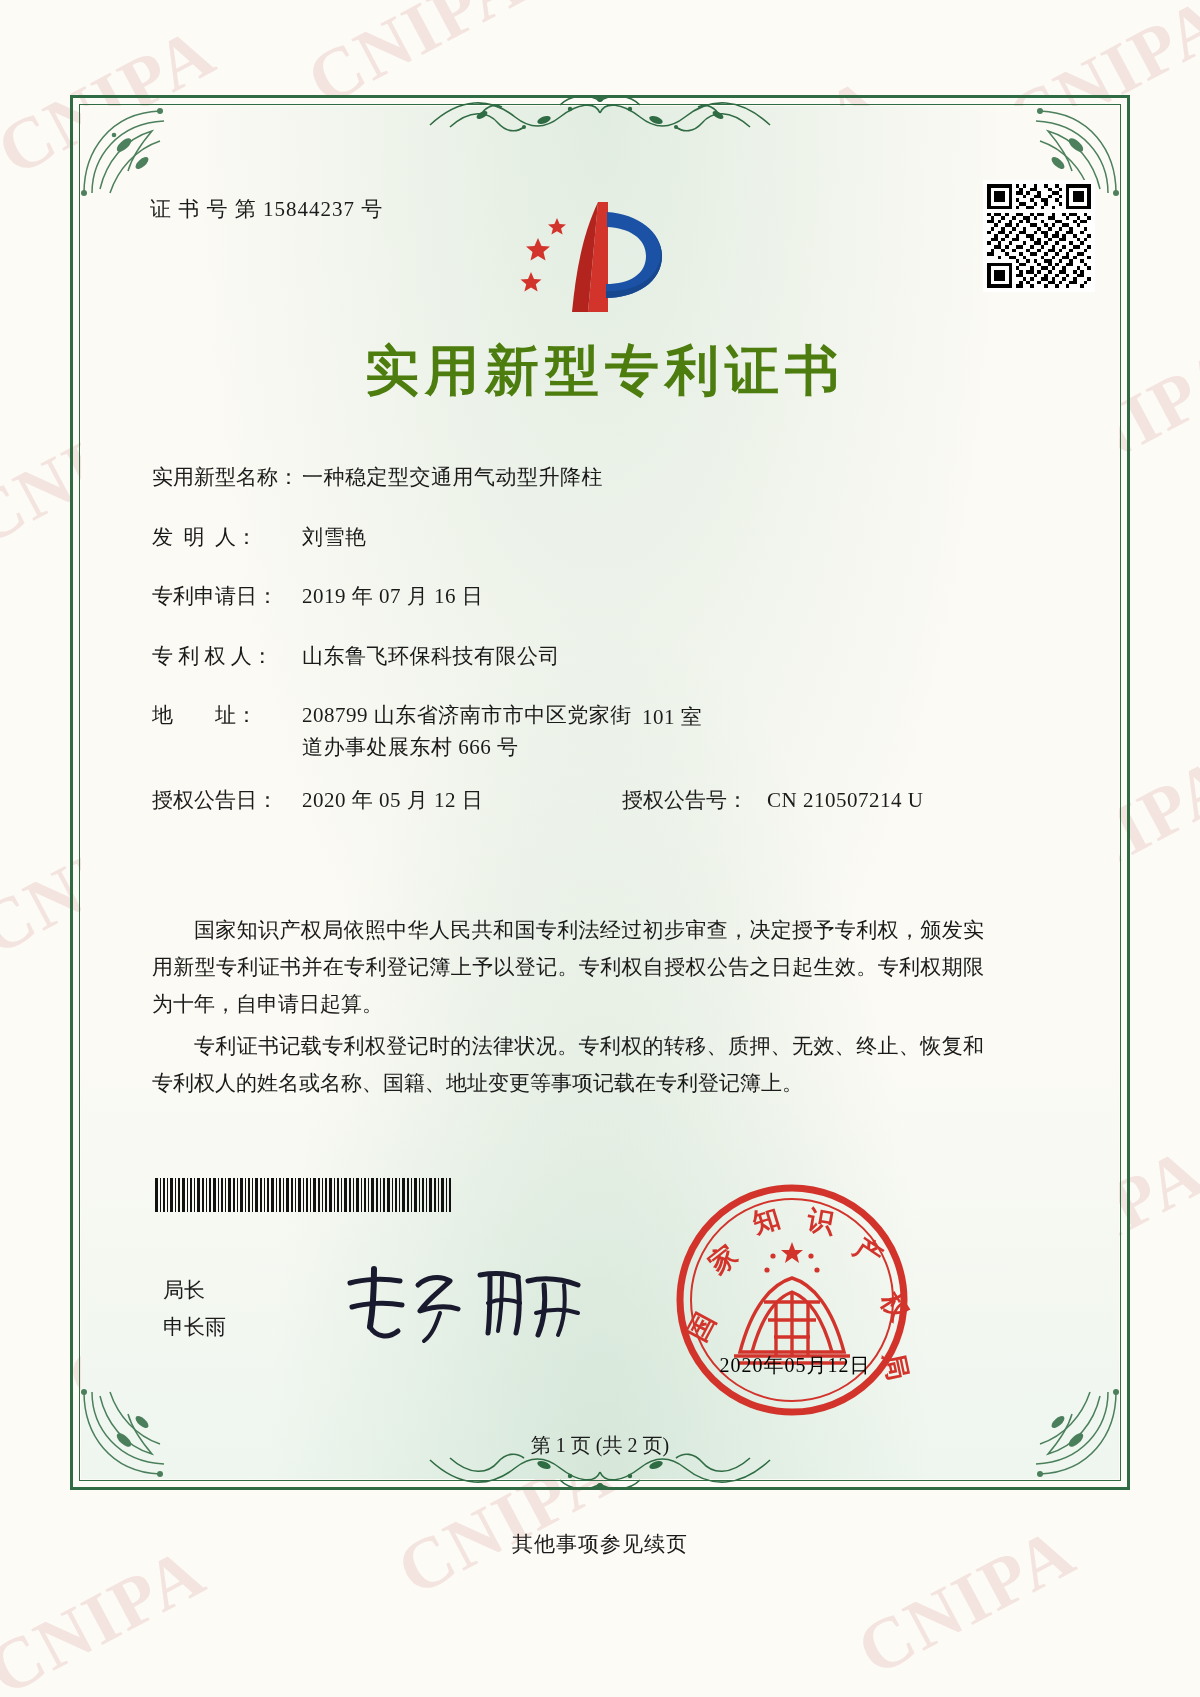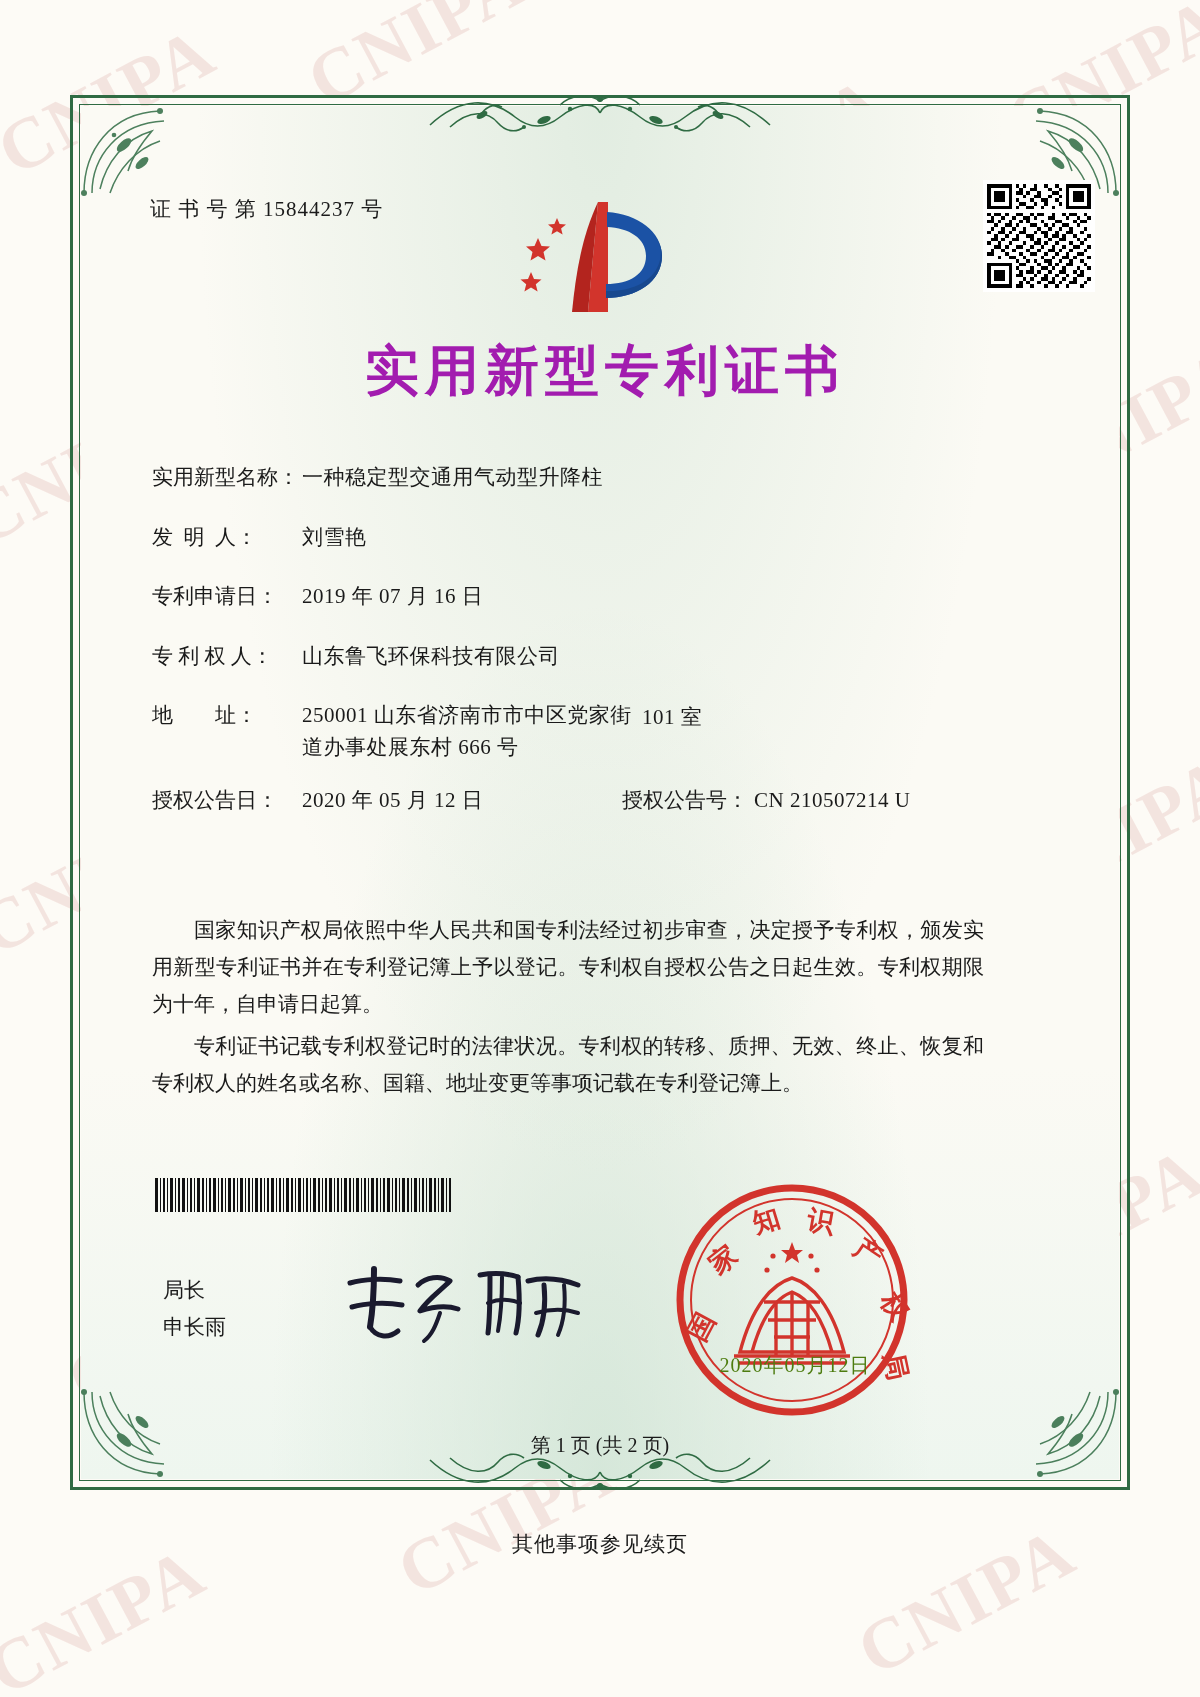--- a/index.html
+++ b/index.html
@@ -130,21 +130,21 @@
   .title {
     position: absolute;
     left: 10px;
     right: 0;
     top: 335px;
     text-align: center;
     font-family: "DejaVu Serif", "Liberation Serif", serif;
     font-size: 54px;
     font-weight: bold;
     letter-spacing: 6px;
-    color: #a21caf;
+    color: #4d7c0f;
   }
 
   .fields {
     position: absolute;
     left: 152px;
     top: 462px;
     width: 830px;
     font-size: 21px;
     line-height: 1.5;
   }
@@ -163,21 +163,21 @@
     letter-spacing: .5px;
   }
   .field-value.cont {
     display: block;
     margin-top: 2px;
   }
   .field-row.pub {
     margin-bottom: 24px;
   }
   .pub-left { display: flex; flex: 0 0 470px; }
-  .pub-right { display: flex; }
+  .pub-right { display: flex; gap: 13px; }
   .pub-right .field-label { width: auto; flex: 0 0 auto; margin-right: 6px; }
 
   .paragraphs {
     position: absolute;
     left: 152px;
     top: 912px;
     width: 832px;
     font-size: 21px;
     line-height: 1.75;
     text-align: justify;
@@ -216,21 +216,21 @@
     width: 240px;
     height: 240px;
   }
   .seal-date {
     position: absolute;
     left: 700px;
     top: 1352px;
     width: 190px;
     text-align: center;
     font-size: 20px;
-    color: #4d7c0f;
+    color: #000000;
     letter-spacing: 1px;
   }
   .page-num {
     position: absolute;
     left: 0; right: 0;
     top: 1432px;
     text-align: center;
     font-size: 20px;
   }
   .footnote {
@@ -616,21 +616,21 @@
     <div class="field-row">
       <div class="field-label">专利申请日：</div>
       <div class="field-value">2019 年 07 月 16 日</div>
     </div>
     <div class="field-row">
       <div class="field-label">专 利 权 人：</div>
       <div class="field-value">山东鲁飞环保科技有限公司</div>
     </div>
     <div class="field-row" style="flex-wrap:wrap; margin-bottom:22px;">
       <div class="field-label">地        址：</div>
-      <div class="field-value">250001 山东省济南市市中区党家街道办事处展东村 666 号</div>
+      <div class="field-value">208799 山东省济南市市中区党家街道办事处展东村 666 号</div>
       <div class="field-value cont">101 室</div>
     </div>
     <div class="field-row pub">
       <div class="pub-left">
         <div class="field-label">授权公告日：</div>
         <div class="field-value">2020 年 05 月 12 日</div>
       </div>
       <div class="pub-right">
         <div class="field-label">授权公告号：</div>
         <div class="field-value">CN 210507214 U</div>

